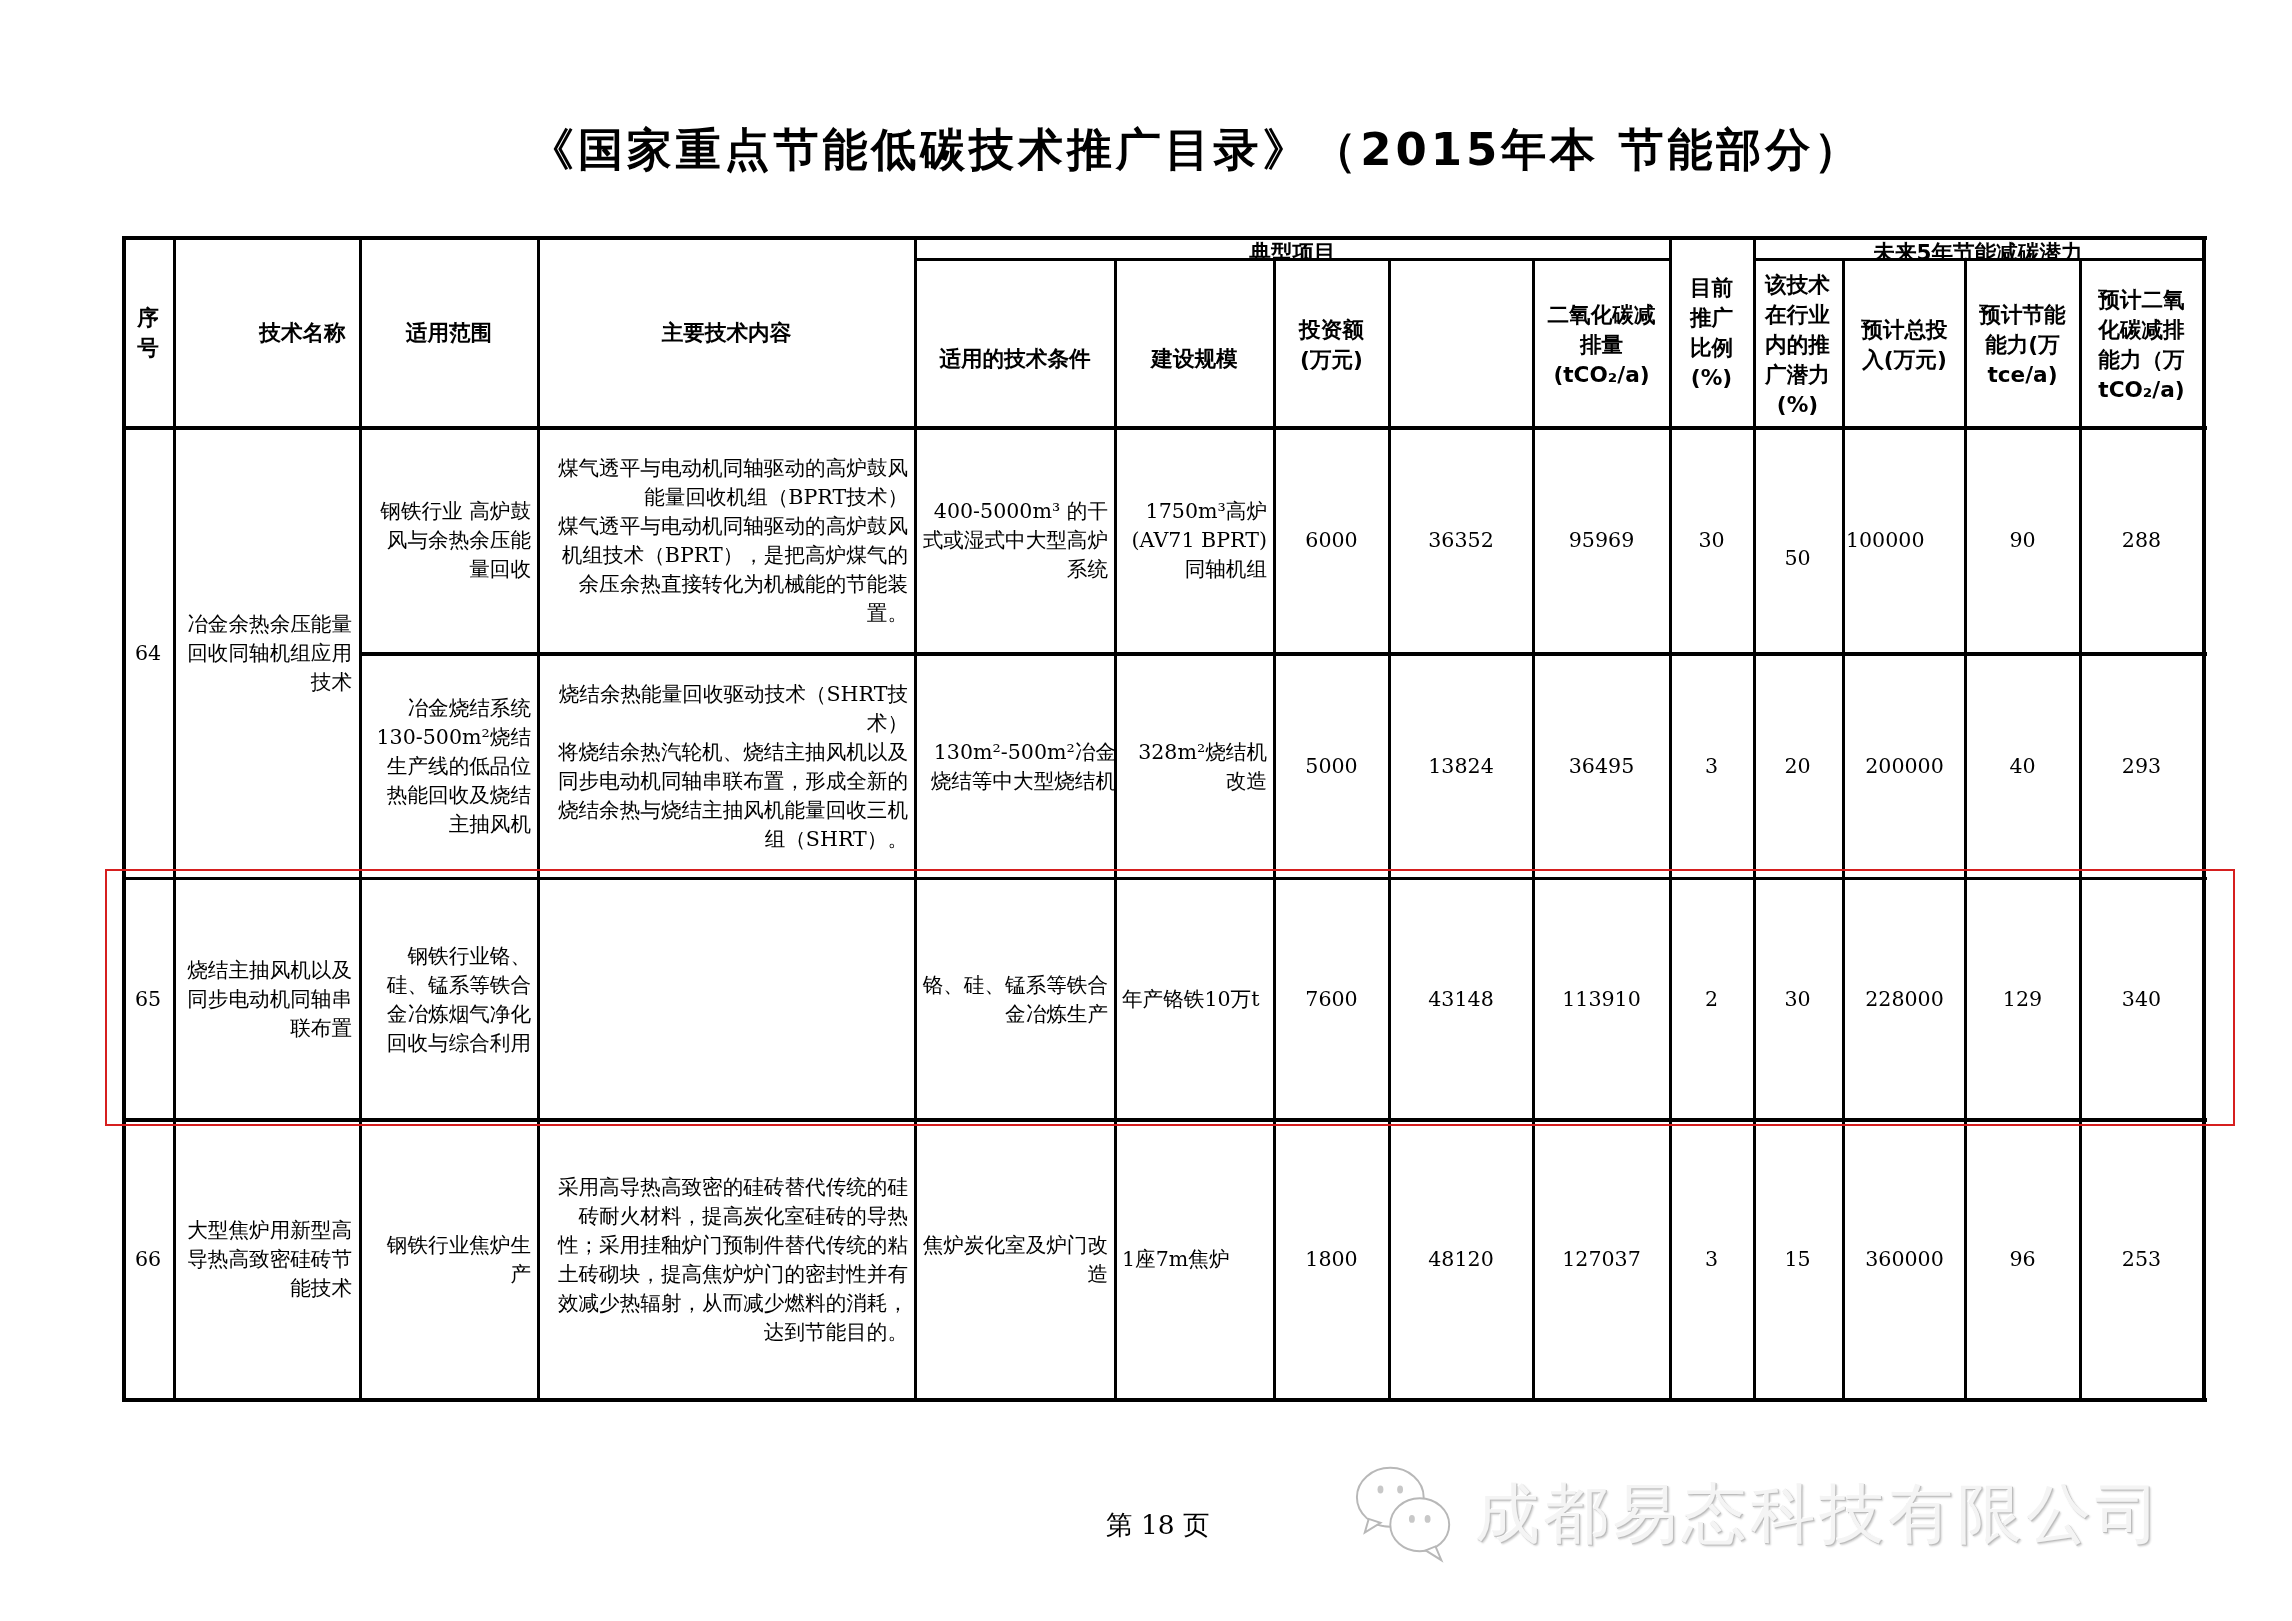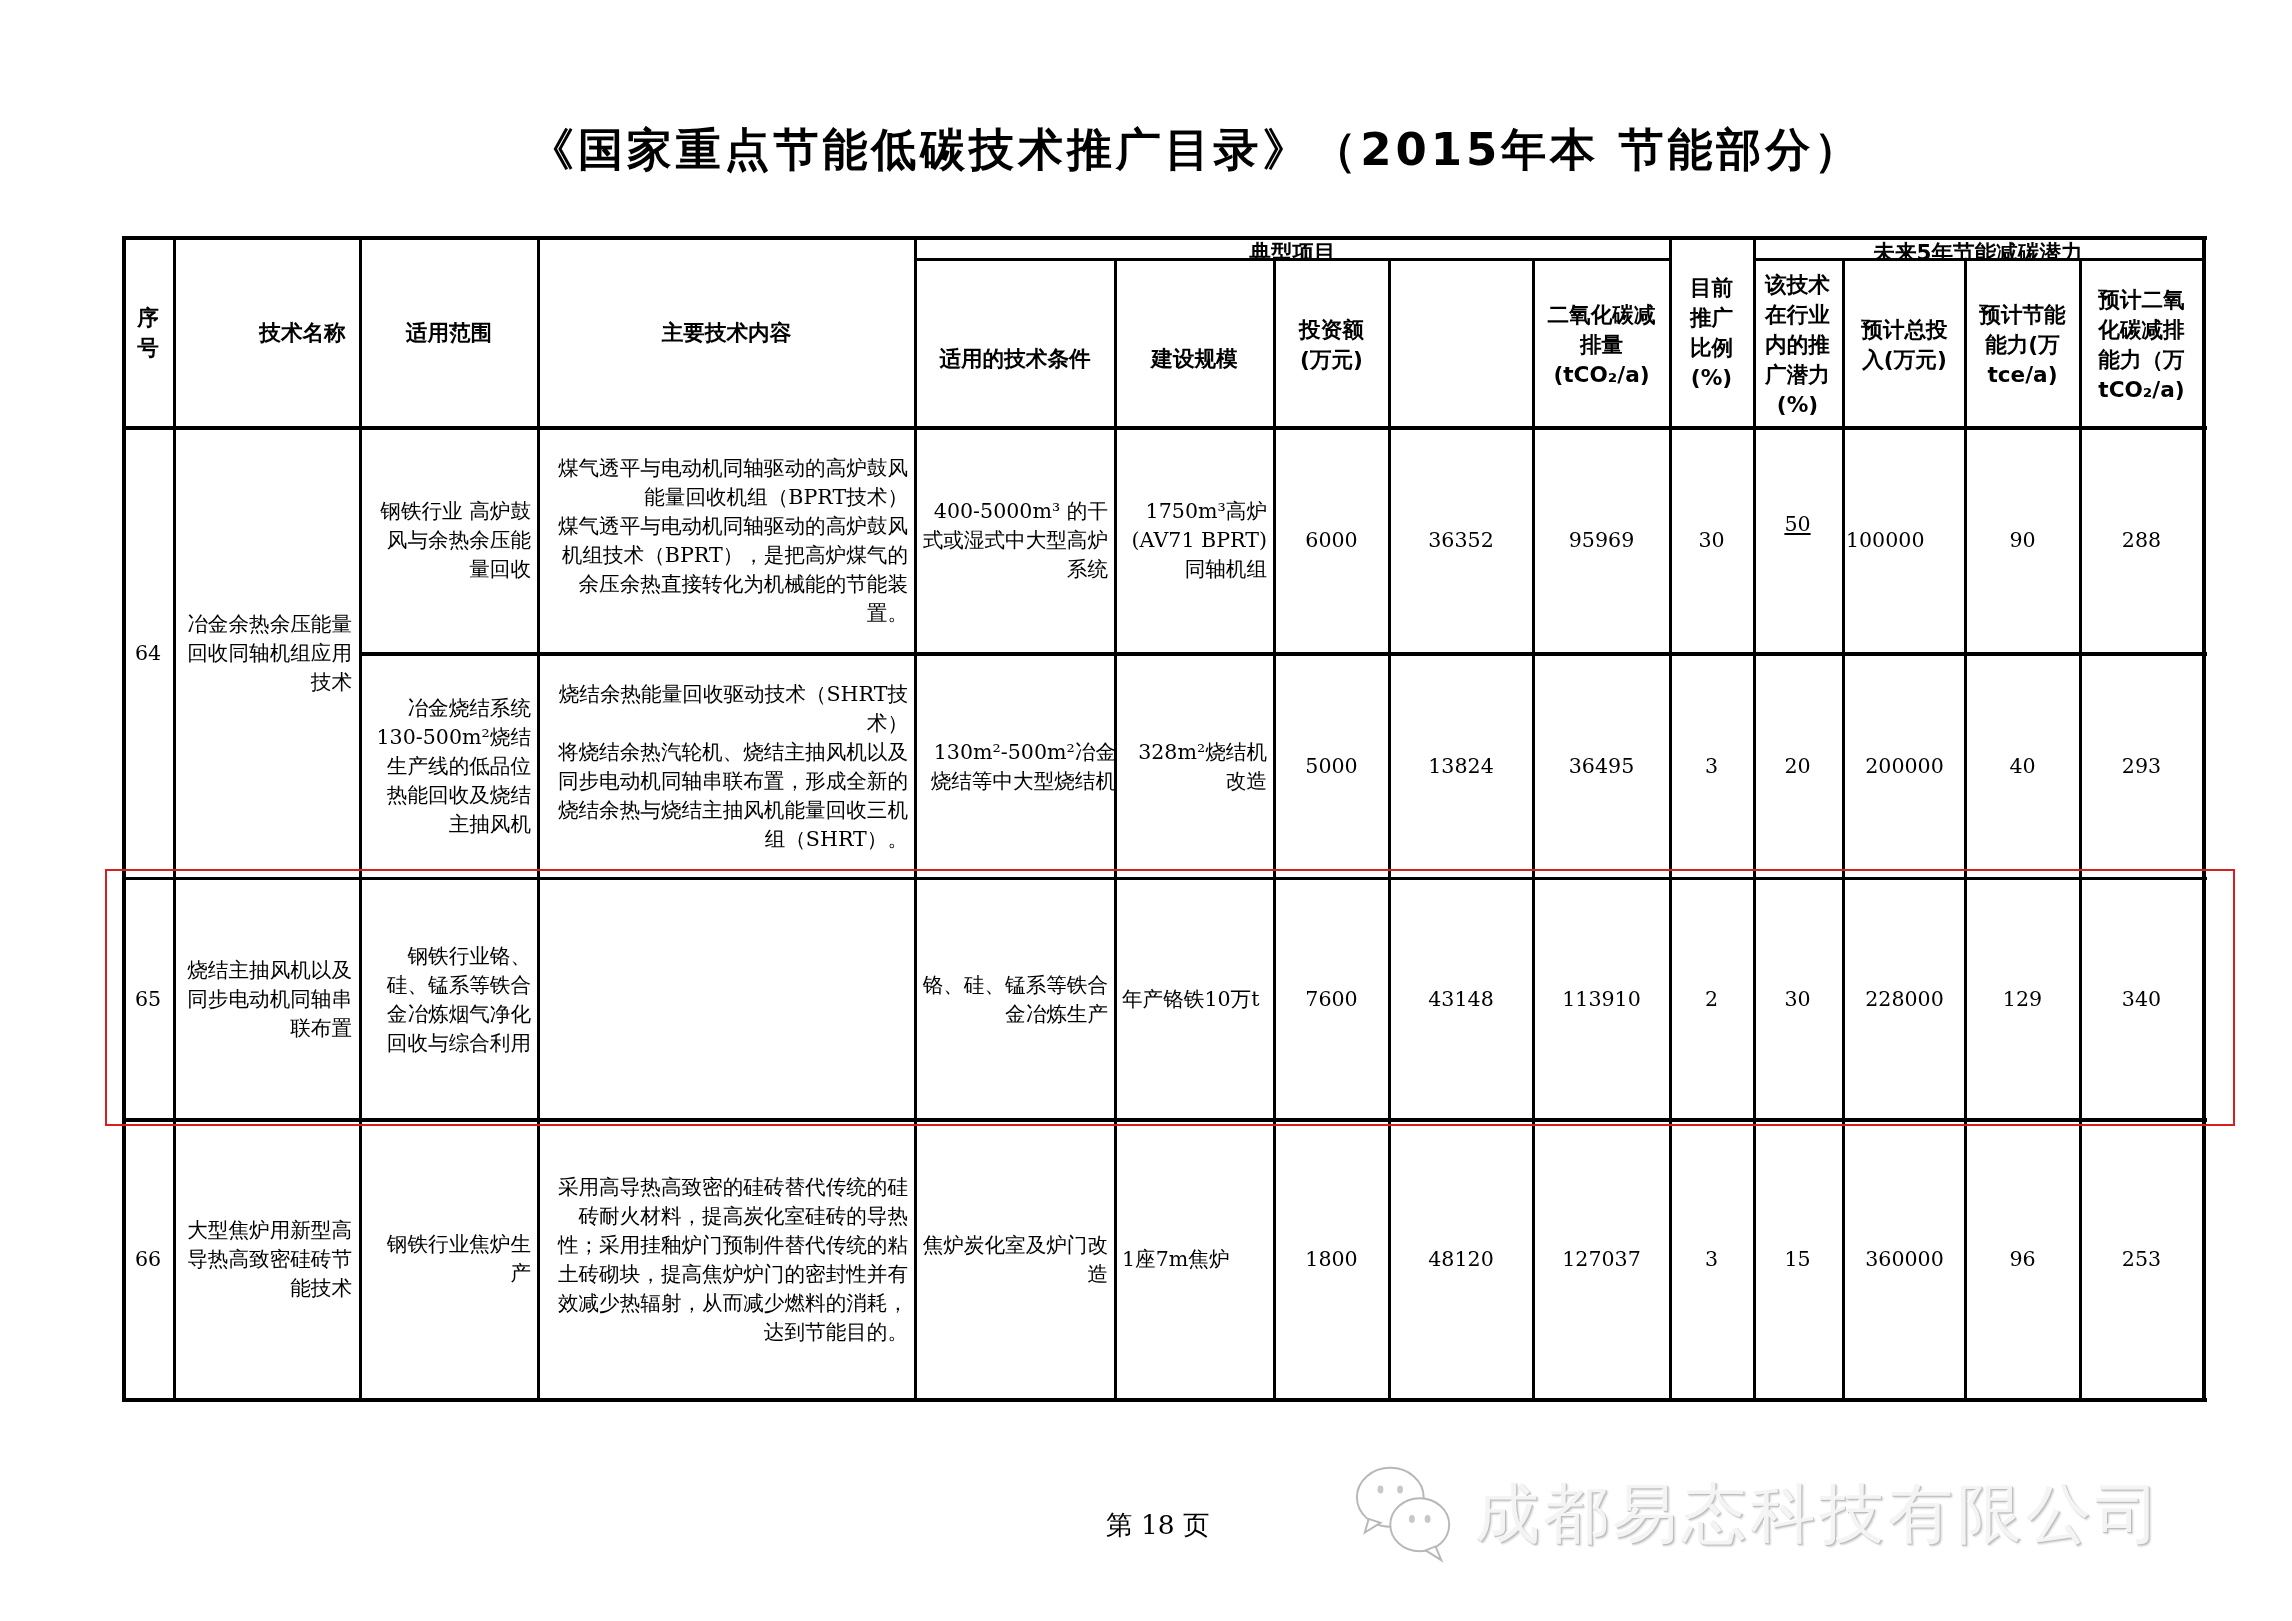--- a/index.html
+++ b/index.html
@@ -67,21 +67,21 @@
 
   <div class="cell left" style="left:360px;top:428px;width:178px;height:225px;">钢铁行业 高炉鼓风与余热余压能量回收</div>
   <div class="cell left txt" style="left:538px;top:428px;width:377px;height:225px;">煤气透平与电动机同轴驱动的高炉鼓风能量回收机组（BPRT技术）
 煤气透平与电动机同轴驱动的高炉鼓风机组技术（BPRT），是把高炉煤气的余压余热直接转化为机械能的节能装置。</div>
   <div class="cell left" style="left:915px;top:428px;width:200px;height:225px;">400-5000m³ 的干式或湿式中大型高炉系统</div>
   <div class="cell left" style="left:1115px;top:428px;width:159px;height:225px;">1750m³高炉(AV71 BPRT)同轴机组</div>
   <div class="cell center" style="left:1274px;top:428px;width:115px;height:225px;">6000</div>
   <div class="cell center" style="left:1389px;top:428px;width:144px;height:225px;">36352</div>
   <div class="cell center" style="left:1533px;top:428px;width:137px;height:225px;">95969</div>
   <div class="cell center" style="left:1670px;top:428px;width:83px;height:225px;">30</div>
-  <div class="cell center" style="left:1753px;top:412px;width:89px;height:225px;text-decoration:underline;">50</div>
+  <div class="cell center" style="left:1753px;top:446px;width:89px;height:225px;">50</div>
   <div class="cell left" style="left:1843px;top:428px;width:123px;height:225px;padding-left:2.9px;">100000</div>
   <div class="cell center" style="left:1965px;top:428px;width:115px;height:225px;">90</div>
   <div class="cell center" style="left:2080px;top:428px;width:123px;height:225px;">288</div>
 
   <div class="cell left" style="left:360px;top:654px;width:178px;height:225px;">冶金烧结系统130-500m²烧结生产线的低品位热能回收及烧结主抽风机</div>
   <div class="cell left txt" style="left:538px;top:654px;width:377px;height:225px;">烧结余热能量回收驱动技术（SHRT技术）
 将烧结余热汽轮机、烧结主抽风机以及同步电动机同轴串联布置，形成全新的烧结余热与烧结主抽风机能量回收三机组（SHRT）。</div>
   <div class="cell left" style="left:915px;top:654px;width:200px;height:225px;margin-left:8px;">130m²-500m²冶金烧结等中大型烧结机</div>
   <div class="cell left" style="left:1115px;top:654px;width:159px;height:225px;">328m²烧结机改造</div>
   <div class="cell center" style="left:1274px;top:654px;width:115px;height:225px;">5000</div>
@@ -102,21 +102,21 @@
   <div class="cell center" style="left:1389px;top:879px;width:144px;height:241px;">43148</div>
   <div class="cell center" style="left:1533px;top:879px;width:137px;height:241px;">113910</div>
   <div class="cell center" style="left:1670px;top:879px;width:83px;height:241px;">2</div>
   <div class="cell center" style="left:1753px;top:879px;width:89px;height:241px;">30</div>
   <div class="cell center" style="left:1843px;top:879px;width:123px;height:241px;">228000</div>
   <div class="cell center" style="left:1965px;top:879px;width:115px;height:241px;">129</div>
   <div class="cell center" style="left:2080px;top:879px;width:123px;height:241px;">340</div>
 
   <div class="cell center" style="left:123px;top:1120px;width:50px;height:279px;">66</div>
   <div class="cell left" style="left:173px;top:1120px;width:186px;height:279px;">大型焦炉用新型高导热高致密硅砖节能技术</div>
-  <div class="cell left" style="left:360px;top:1120px;width:178px;height:279px;font-family:Liberation Mono, monospace;">钢铁行业焦炉生产</div>
+  <div class="cell left" style="left:360px;top:1120px;width:178px;height:279px;">钢铁行业焦炉生产</div>
   <div class="cell left" style="left:538px;top:1120px;width:377px;height:279px;">采用高导热高致密的硅砖替代传统的硅砖耐火材料，提高炭化室硅砖的导热性；采用挂釉炉门预制件替代传统的粘土砖砌块，提高焦炉炉门的密封性并有效减少热辐射，从而减少燃料的消耗，达到节能目的。</div>
   <div class="cell left" style="left:915px;top:1120px;width:200px;height:279px;">焦炉炭化室及炉门改造</div>
   <div class="cell left" style="left:1115px;top:1120px;width:159px;height:279px;">1座7m焦炉</div>
   <div class="cell center" style="left:1274px;top:1120px;width:115px;height:279px;">1800</div>
   <div class="cell center" style="left:1389px;top:1120px;width:144px;height:279px;">48120</div>
   <div class="cell center" style="left:1533px;top:1120px;width:137px;height:279px;">127037</div>
   <div class="cell center" style="left:1670px;top:1120px;width:83px;height:279px;">3</div>
   <div class="cell center" style="left:1753px;top:1120px;width:89px;height:279px;">15</div>
   <div class="cell center" style="left:1843px;top:1120px;width:123px;height:279px;">360000</div>
   <div class="cell center" style="left:1965px;top:1120px;width:115px;height:279px;">96</div>

